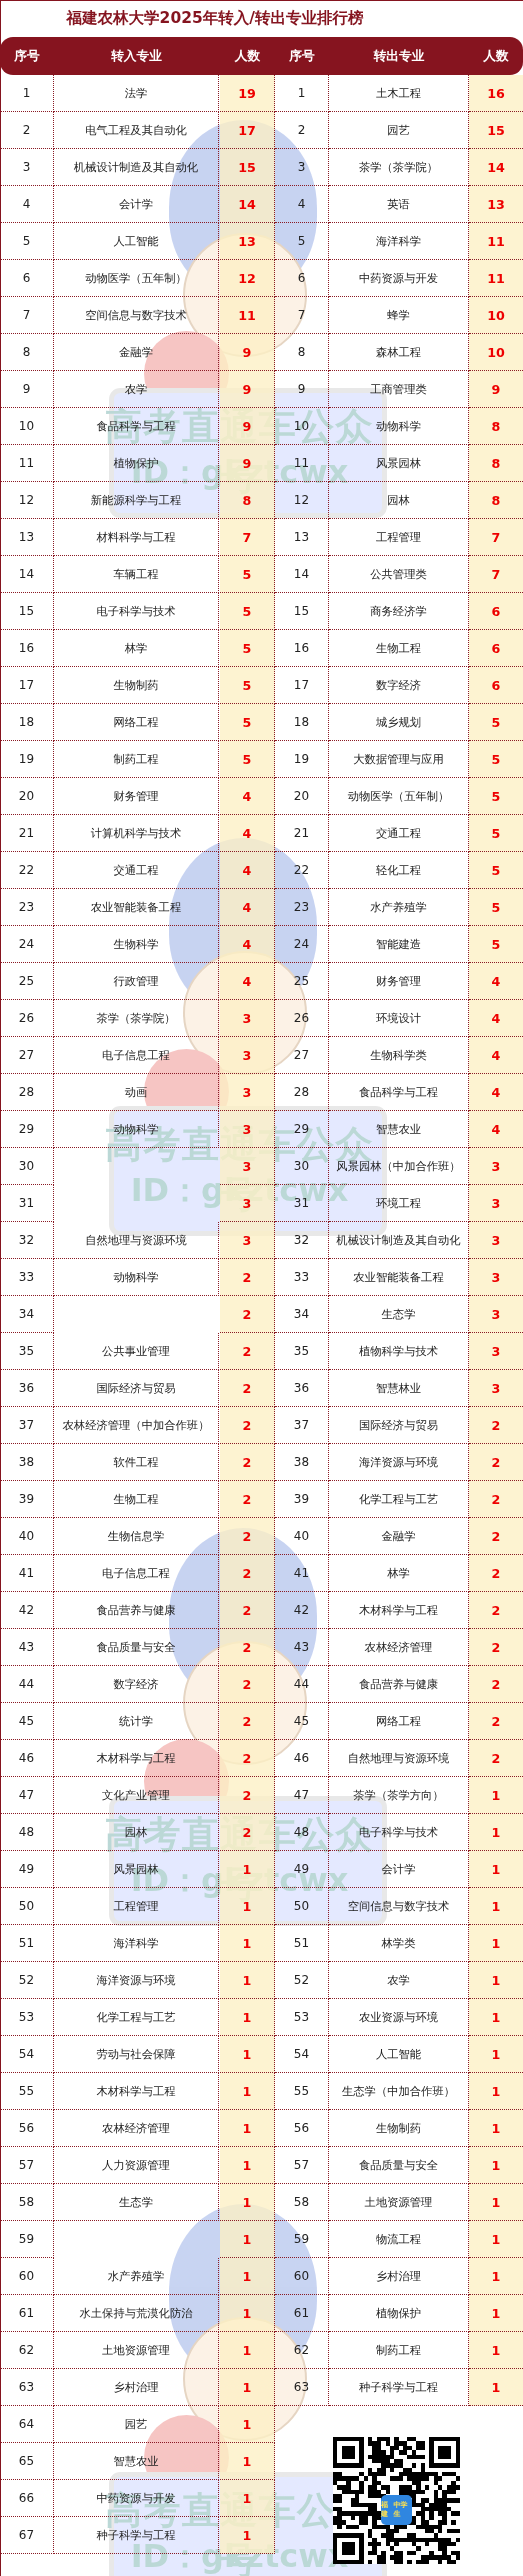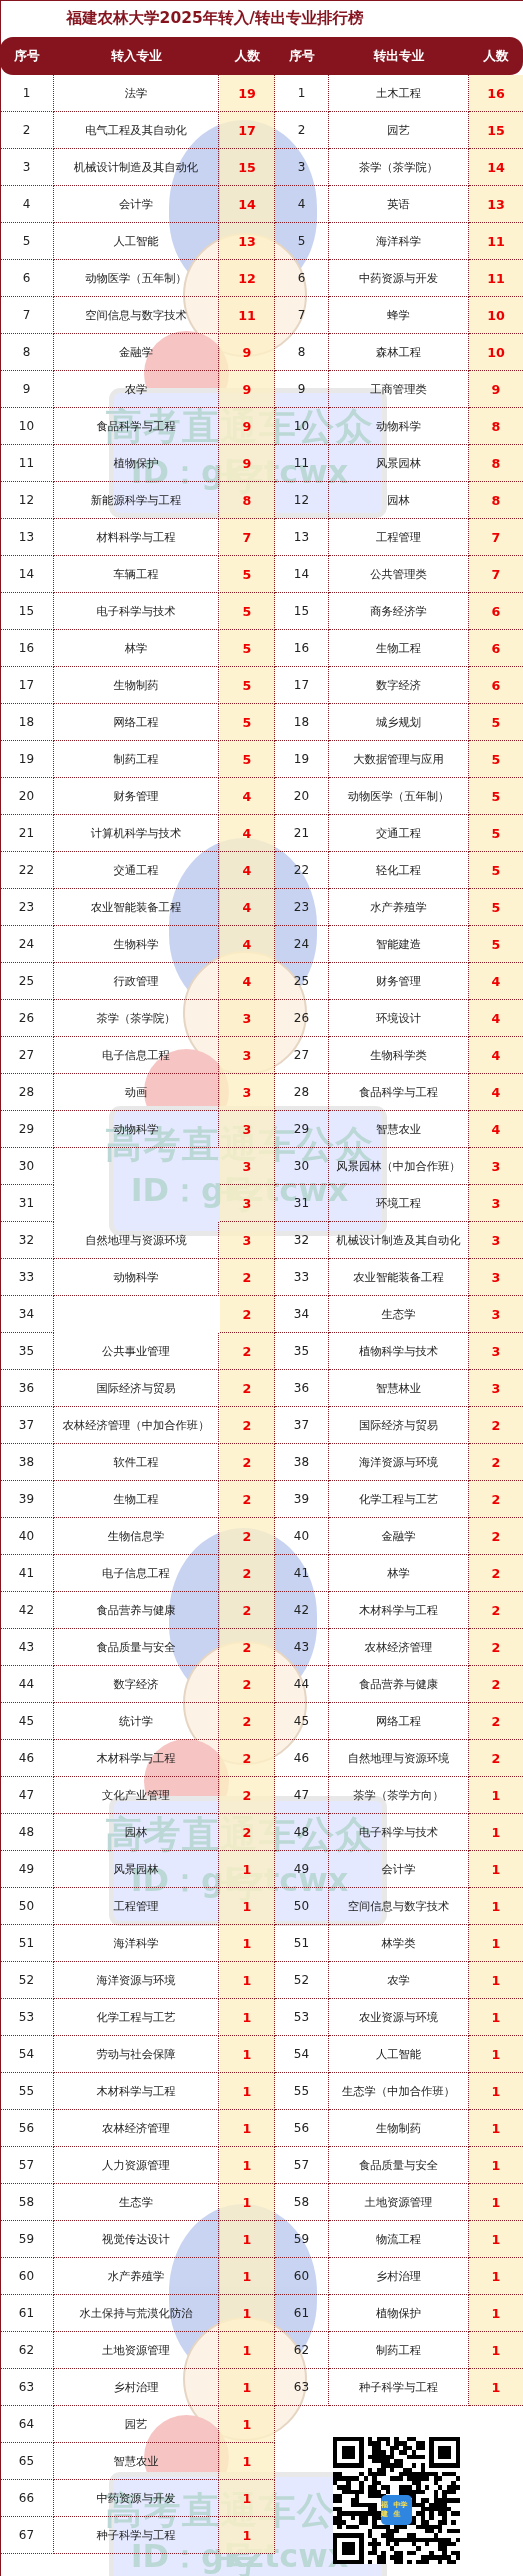--- a/index.html
+++ b/index.html
@@ -557,21 +557,20 @@
     <div class="row">
       <div class="cell c1">58</div>
       <div class="cell c2">生态学</div>
       <div class="cell c3 num">1</div>
       <div class="cell c4">58</div>
       <div class="cell c5">土地资源管理</div>
       <div class="cell c6 num">1</div>
     </div>
     <div class="row">
       <div class="cell c1">59</div>
-      <div class="cell c2">视觉传达设计</div>
       <div class="cell c3 num">1</div>
       <div class="cell c4">59</div>
       <div class="cell c5">物流工程</div>
       <div class="cell c6 num">1</div>
     </div>
     <div class="row">
       <div class="cell c1">60</div>
       <div class="cell c2">水产养殖学</div>
       <div class="cell c3 num">1</div>
       <div class="cell c4">60</div>

